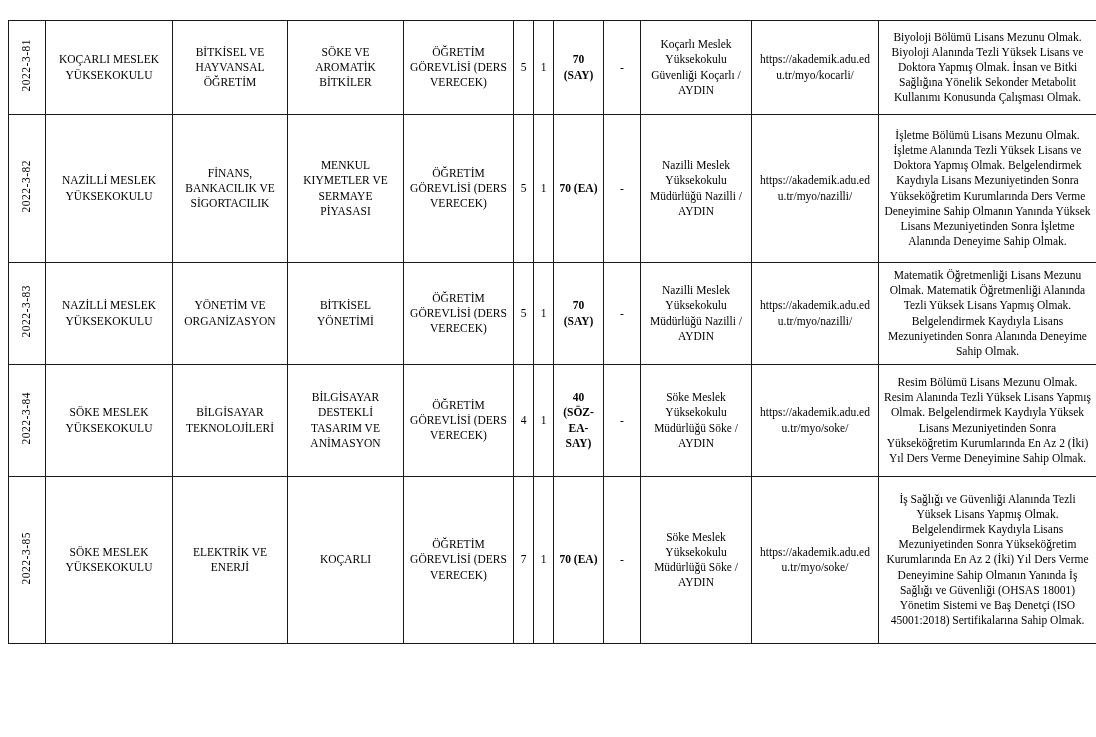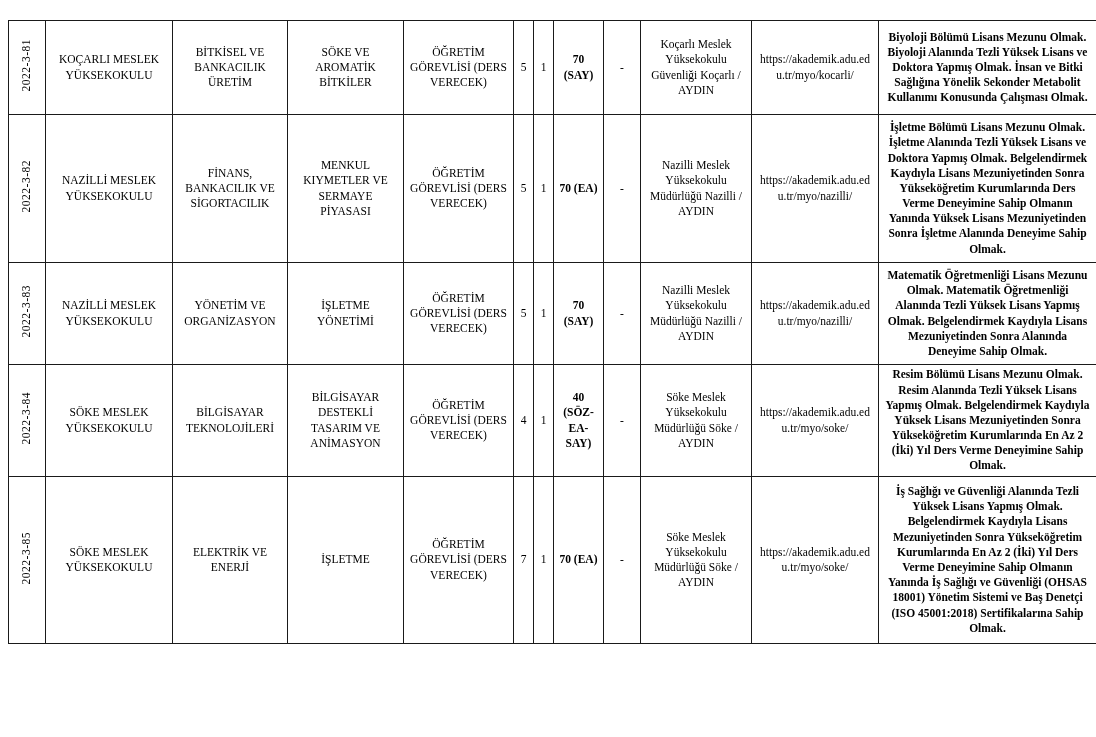--- a/index.html
+++ b/index.html
@@ -69,21 +69,20 @@
     word-break: break-all;
     padding: 2px 5px;
     font-size: 11.5px;
   }
   td.c-req {
     text-align: justify;
     text-justify: inter-word;
     padding: 3px 5px;
     font-size: 11.3px;
     line-height: 1.34;
-    font-weight: bold;
   }
 </style>
 </head>
 <body>
 
 <div class="page">
   <table class="jobs">
     <colgroup>
       <col class="c-id">
         <col class="c-school">
@@ -95,21 +94,21 @@
         <col class="c-score">
       <col class="c-extra">
         <col class="c-office">
         <col class="c-url">
         <col class="c-req">
     </colgroup>
     <tbody>
         <tr>
     <td class="c-id"><span class="cell-text">2022-3-81</span></td>
     <td class="c-school"><span class="cell-text">KOÇARLI MESLEK YÜKSEKOKULU</span></td>
-    <td class="c-dept"><span class="cell-text">BİTKİSEL VE BANKACILIK ÜRETİM</span></td>
+    <td class="c-dept"><span class="cell-text">BİTKİSEL VE HAYVANSAL ÖĞRETİM</span></td>
     <td class="c-prog"><span class="cell-text">SÖKE VE AROMATİK BİTKİLER</span></td>
     <td class="c-pos"><span class="cell-text">ÖĞRETİM GÖREVLİSİ (DERS VERECEK)</span></td>
     <td class="c-grade"><span class="cell-text">5</span></td>
     <td class="c-count"><span class="cell-text">1</span></td>
     <td class="c-score"><span class="cell-text">70 (SAY)</span></td>
     <td class="c-extra"><span class="cell-text">-</span></td>
     <td class="c-office"><span class="cell-text">Koçarlı Meslek Yüksekokulu Güvenliği Koçarlı / AYDIN</span></td>
     <td class="c-url"><span class="cell-text">https://akademik.adu.edu.tr/myo/kocarli/</span></td>
     <td class="c-req"><span class="cell-text">Biyoloji Bölümü Lisans Mezunu Olmak. Biyoloji Alanında Tezli Yüksek Lisans ve Doktora Yapmış Olmak. İnsan ve Bitki Sağlığına Yönelik Sekonder Metabolit Kullanımı Konusunda Çalışması Olmak.</span></td>
   </tr>
@@ -124,21 +123,21 @@
     <td class="c-score"><span class="cell-text">70 (EA)</span></td>
     <td class="c-extra"><span class="cell-text">-</span></td>
     <td class="c-office"><span class="cell-text">Nazilli Meslek Yüksekokulu Müdürlüğü Nazilli / AYDIN</span></td>
     <td class="c-url"><span class="cell-text">https://akademik.adu.edu.tr/myo/nazilli/</span></td>
     <td class="c-req"><span class="cell-text">İşletme Bölümü Lisans Mezunu Olmak. İşletme Alanında Tezli Yüksek Lisans ve Doktora Yapmış Olmak. Belgelendirmek Kaydıyla Lisans Mezuniyetinden Sonra Yükseköğretim Kurumlarında Ders Verme Deneyimine Sahip Olmanın Yanında Yüksek Lisans Mezuniyetinden Sonra İşletme Alanında Deneyime Sahip Olmak.</span></td>
   </tr>
         <tr>
     <td class="c-id"><span class="cell-text">2022-3-83</span></td>
     <td class="c-school"><span class="cell-text">NAZİLLİ MESLEK YÜKSEKOKULU</span></td>
     <td class="c-dept"><span class="cell-text">YÖNETİM VE ORGANİZASYON</span></td>
-    <td class="c-prog"><span class="cell-text">İŞLETME YÖNETİMİ</span></td>
+    <td class="c-prog"><span class="cell-text">BİTKİSEL YÖNETİMİ</span></td>
     <td class="c-pos"><span class="cell-text">ÖĞRETİM GÖREVLİSİ (DERS VERECEK)</span></td>
     <td class="c-grade"><span class="cell-text">5</span></td>
     <td class="c-count"><span class="cell-text">1</span></td>
     <td class="c-score"><span class="cell-text">70 (SAY)</span></td>
     <td class="c-extra"><span class="cell-text">-</span></td>
     <td class="c-office"><span class="cell-text">Nazilli Meslek Yüksekokulu Müdürlüğü Nazilli / AYDIN</span></td>
     <td class="c-url"><span class="cell-text">https://akademik.adu.edu.tr/myo/nazilli/</span></td>
     <td class="c-req"><span class="cell-text">Matematik Öğretmenliği Lisans Mezunu Olmak. Matematik Öğretmenliği Alanında Tezli Yüksek Lisans Yapmış Olmak. Belgelendirmek Kaydıyla Lisans Mezuniyetinden Sonra Alanında Deneyime Sahip Olmak.</span></td>
   </tr>
         <tr>
@@ -152,21 +151,21 @@
     <td class="c-score"><span class="cell-text">40 (SÖZ-EA-SAY)</span></td>
     <td class="c-extra"><span class="cell-text">-</span></td>
     <td class="c-office"><span class="cell-text">Söke Meslek Yüksekokulu Müdürlüğü Söke / AYDIN</span></td>
     <td class="c-url"><span class="cell-text">https://akademik.adu.edu.tr/myo/soke/</span></td>
     <td class="c-req"><span class="cell-text">Resim Bölümü Lisans Mezunu Olmak. Resim Alanında Tezli Yüksek Lisans Yapmış Olmak. Belgelendirmek Kaydıyla Yüksek Lisans Mezuniyetinden Sonra Yükseköğretim Kurumlarında En Az 2 (İki) Yıl Ders Verme Deneyimine Sahip Olmak.</span></td>
   </tr>
         <tr>
     <td class="c-id"><span class="cell-text">2022-3-85</span></td>
     <td class="c-school"><span class="cell-text">SÖKE MESLEK YÜKSEKOKULU</span></td>
     <td class="c-dept"><span class="cell-text">ELEKTRİK VE ENERJİ</span></td>
-    <td class="c-prog"><span class="cell-text">İŞLETME</span></td>
+    <td class="c-prog"><span class="cell-text">KOÇARLI</span></td>
     <td class="c-pos"><span class="cell-text">ÖĞRETİM GÖREVLİSİ (DERS VERECEK)</span></td>
     <td class="c-grade"><span class="cell-text">7</span></td>
     <td class="c-count"><span class="cell-text">1</span></td>
     <td class="c-score"><span class="cell-text">70 (EA)</span></td>
     <td class="c-extra"><span class="cell-text">-</span></td>
     <td class="c-office"><span class="cell-text">Söke Meslek Yüksekokulu Müdürlüğü Söke / AYDIN</span></td>
     <td class="c-url"><span class="cell-text">https://akademik.adu.edu.tr/myo/soke/</span></td>
     <td class="c-req"><span class="cell-text">İş Sağlığı ve Güvenliği Alanında Tezli Yüksek Lisans Yapmış Olmak. Belgelendirmek Kaydıyla Lisans Mezuniyetinden Sonra Yükseköğretim Kurumlarında En Az 2 (İki) Yıl Ders Verme Deneyimine Sahip Olmanın Yanında İş Sağlığı ve Güvenliği (OHSAS 18001) Yönetim Sistemi ve Baş Denetçi (ISO 45001:2018) Sertifikalarına Sahip Olmak.</span></td>
   </tr>
       </tbody>

